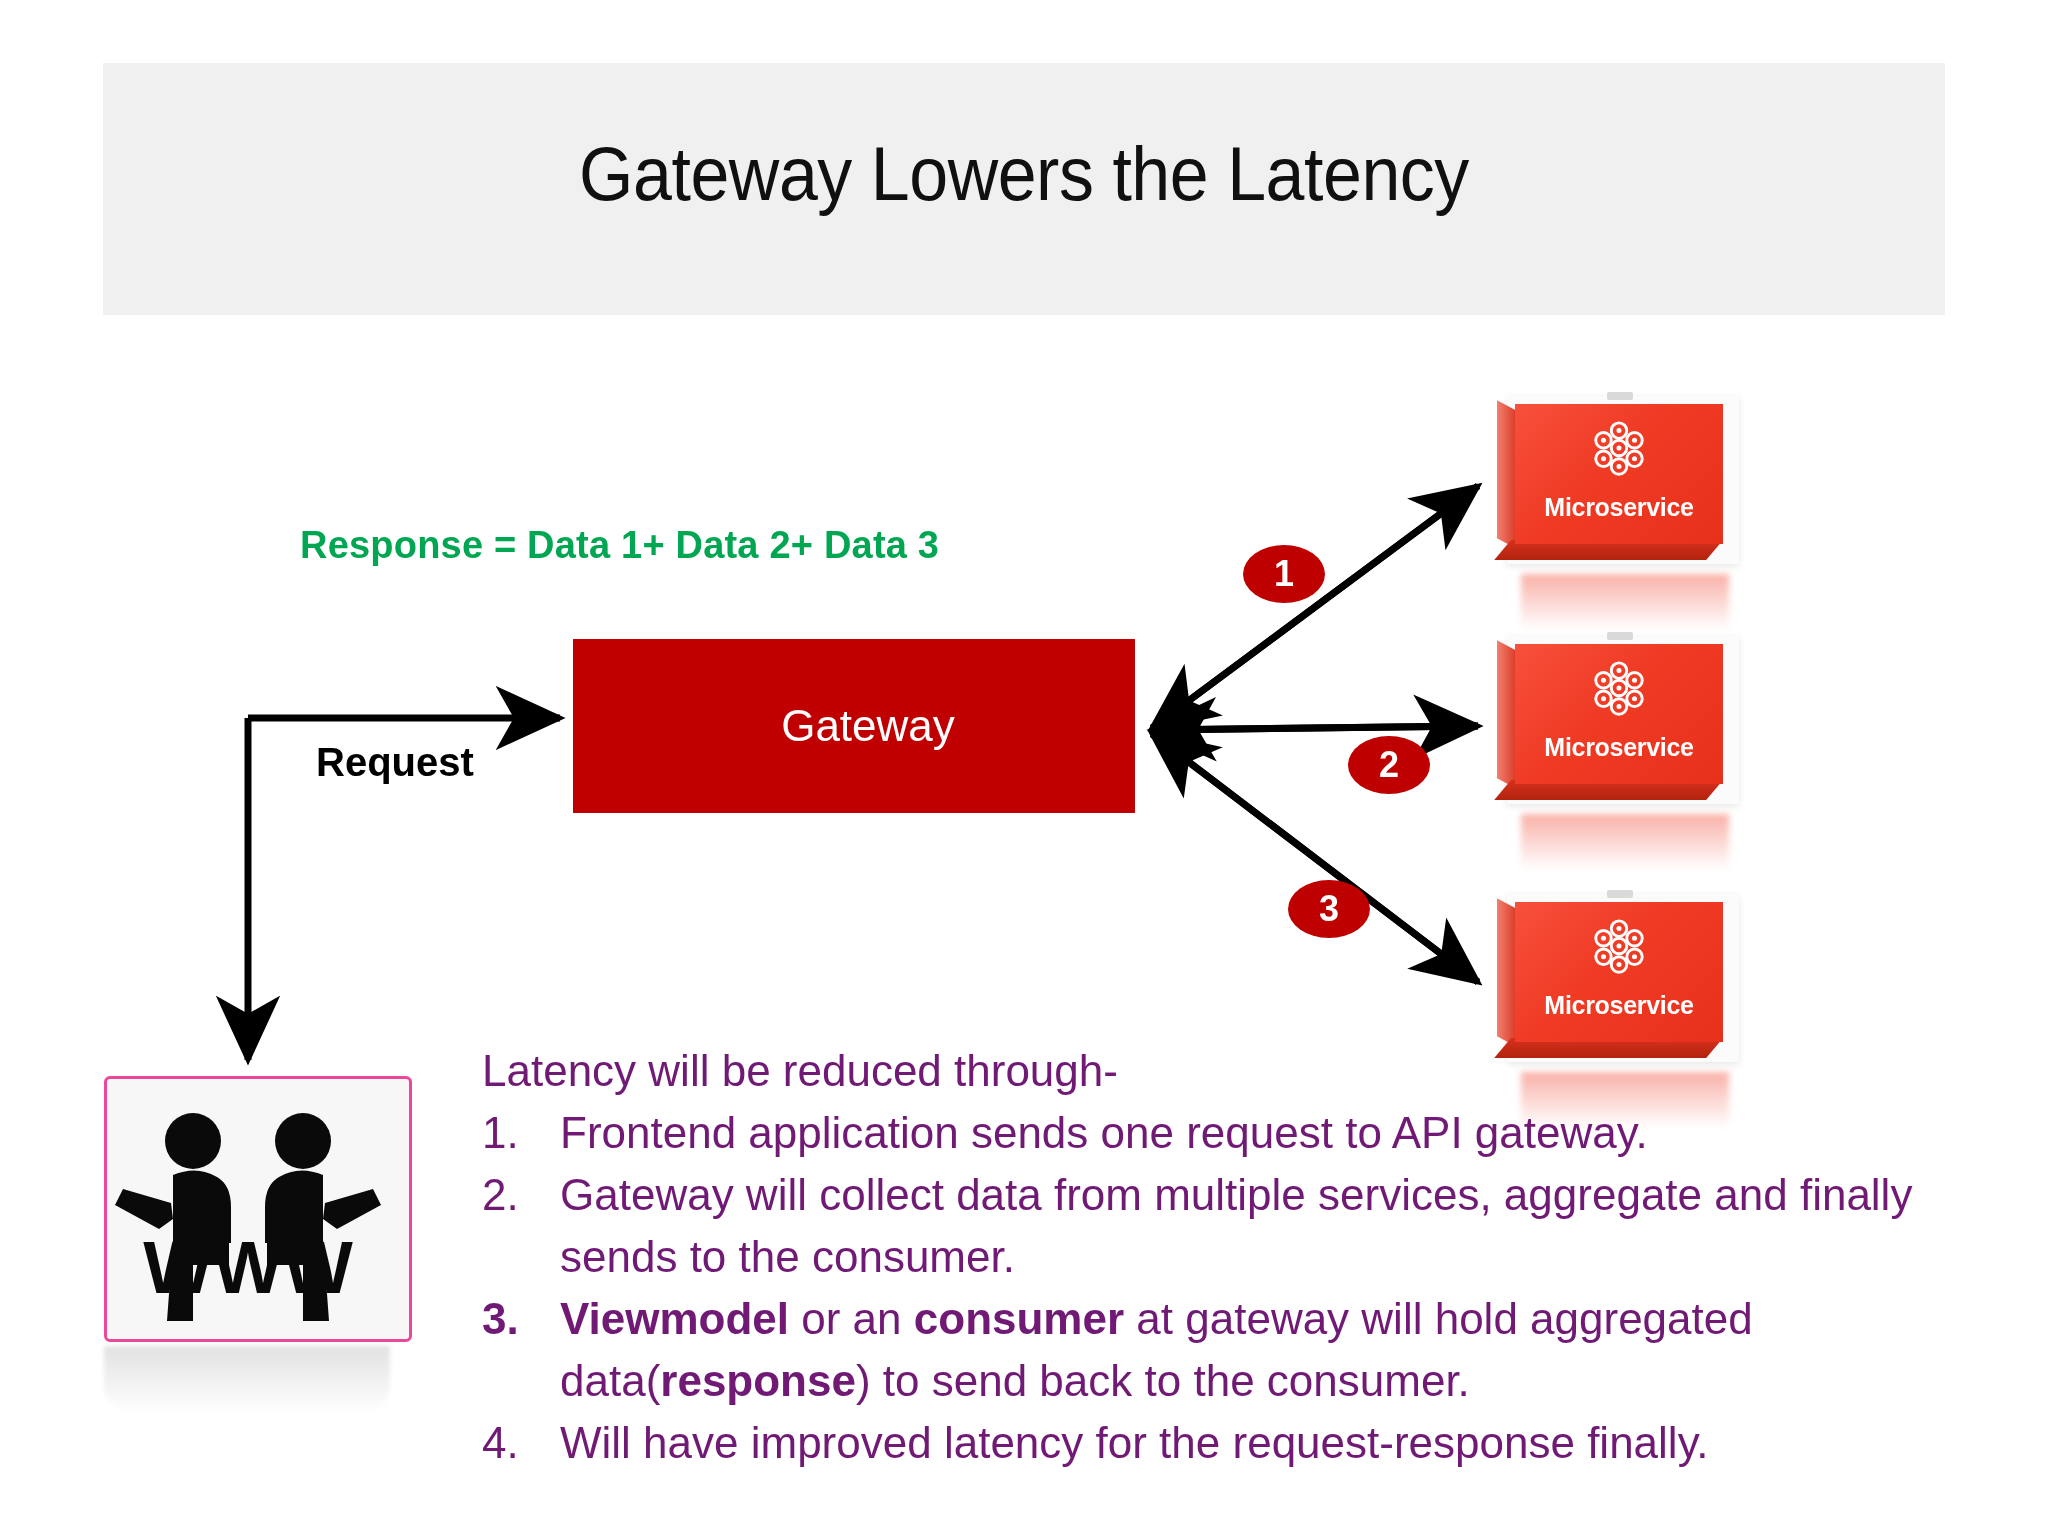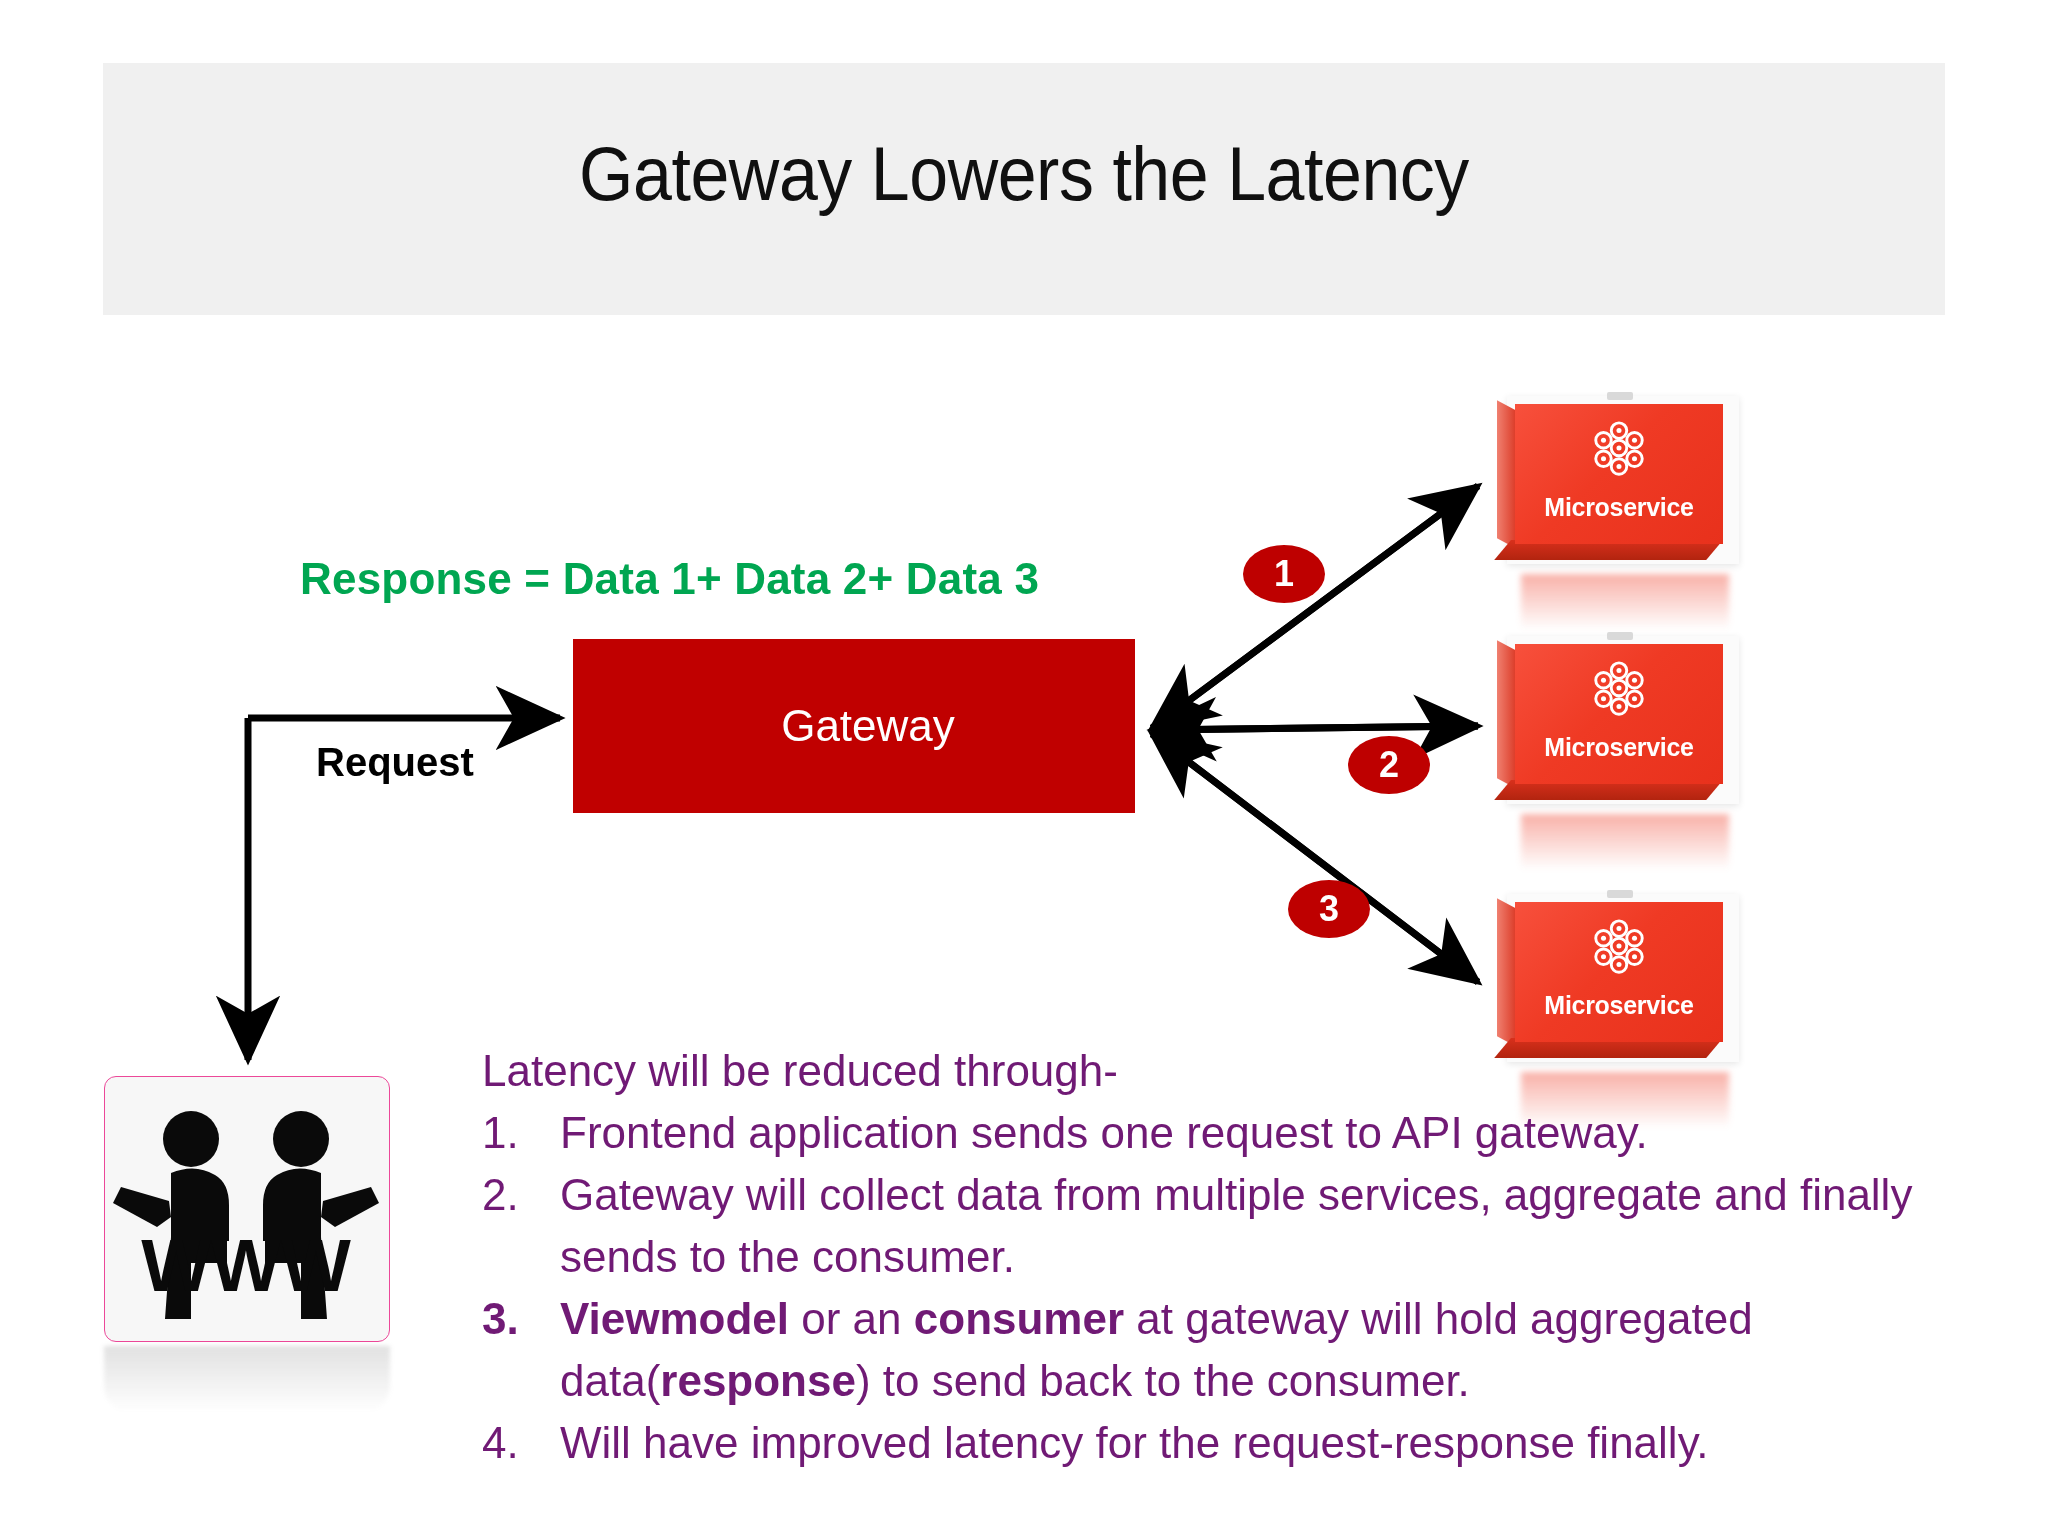--- a/index.html
+++ b/index.html
@@ -38,22 +38,22 @@
     font-family: "Liberation Sans Narrow", "Liberation Sans", sans-serif;
     transform: scaleX(0.92);
     transform-origin: center top;
     white-space: nowrap;
   }
 
   
   #response-label {
     position: absolute;
     left: 300px;
-    top: 554px;
-    font-size: 44px;
+    top: 524px;
+    font-size: 38px;
     font-weight: bold;
     color: #00A651;
     white-space: nowrap;
     letter-spacing: 0.2px;
   }
 
   
   #gateway-box {
     position: absolute;
     left: 573px;
@@ -195,25 +195,25 @@
     align-items: center;
     justify-content: center;
     font-family: "Liberation Sans", sans-serif;
   }
 
   
   #www-tile {
     position: absolute;
     left: 104px;
     top: 1076px;
-    width: 286px;
+    width: 308px;
     height: 266px;
     background: #f7f7f7;
-    border: 1px solid #ec4899;
-    border-radius: 12px;
+    border: 3px solid #ec4899;
+    border-radius: 6px;
     box-sizing: border-box;
     overflow: hidden;
   }
   #www-reflect {
     position: absolute;
     left: 104px;
     top: 1346px;
     width: 286px;
     height: 66px;
     background: linear-gradient(to bottom, rgba(120,120,120,0.22), rgba(120,120,120,0));

